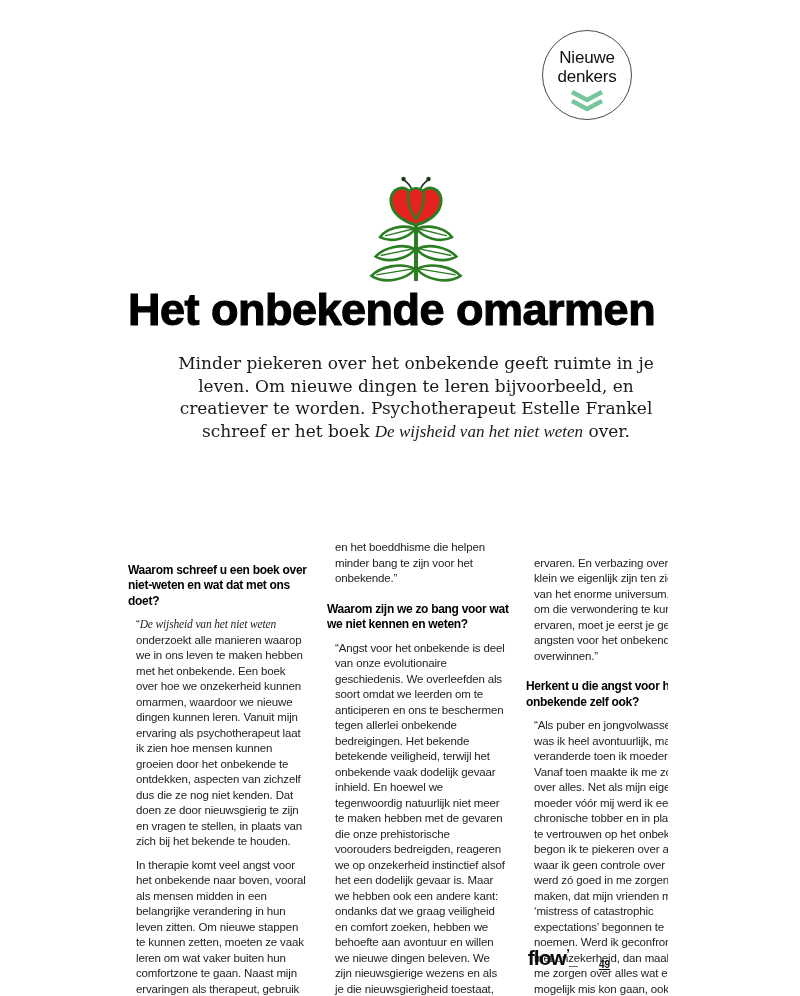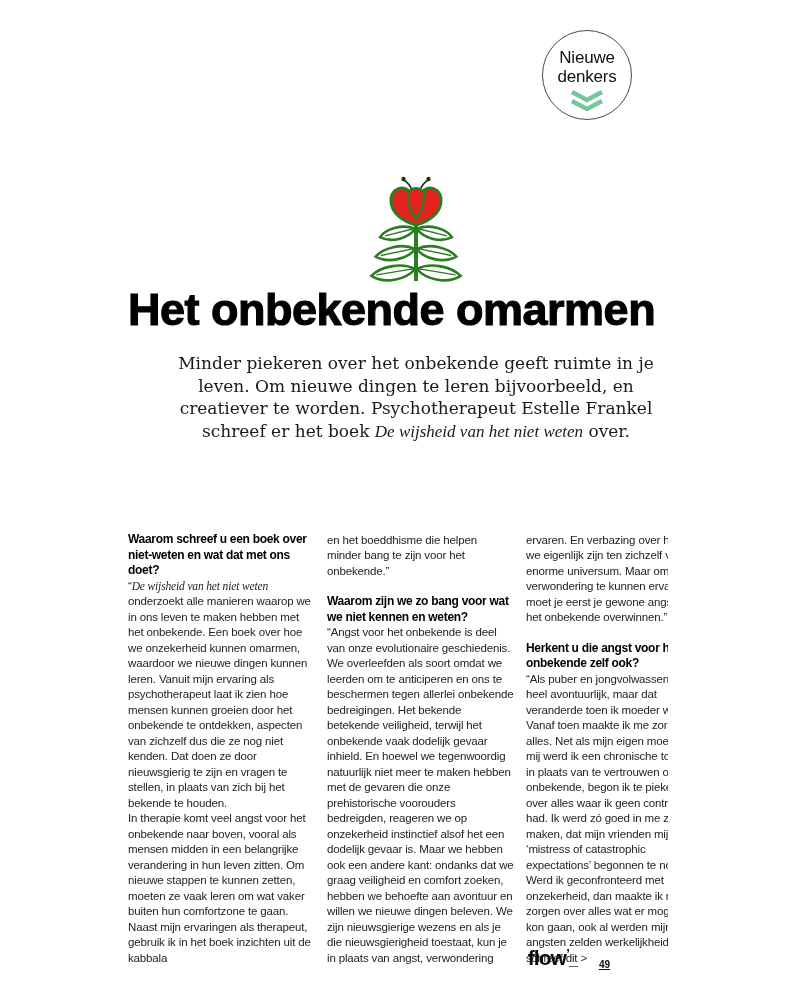--- a/index.html
+++ b/index.html
@@ -36,21 +36,21 @@
     font-family:"DejaVu Serif",serif;font-size:17px;line-height:22.5px;color:#1a1a1a;
   }
   
   .columns{margin-top:89px;display:flex;gap:12px;align-items:flex-end;}
   .col{width:187px;flex:0 0 187px;}
   .col h3{
     margin:15px 0 0;font-size:12px;line-height:15.5px;font-weight:bold;color:#000;
     letter-spacing:-0.3px;
   }
   .col h3:first-child{margin-top:0;}
-  .col p{margin:0;font-size:11.5px;line-height:15.5px;color:#232323;letter-spacing:-0.15px;}
+  .col p{margin:8px;font-size:11.5px;line-height:15.5px;color:#232323;letter-spacing:-0.15px;}
   .it{font-style:italic;font-family:Liberation Serif, serif;}
   .marker{color:#333;}
   
   .footer{position:absolute;top:946px;right:58px;display:flex;align-items:flex-end;color:#0d0d0d;}
   .flow-logo{font-weight:bold;font-size:21px;letter-spacing:-1px;}
   .logo-mark{font-size:13px;vertical-align:7px;margin-left:0.5px;}
   .logo-underscore{font-weight:bold;font-size:16px;letter-spacing:0;}
   .page-num{font-weight:bold;font-size:10px;margin-left:21px;letter-spacing:0;text-decoration:underline;}
 </style>
 </head>

